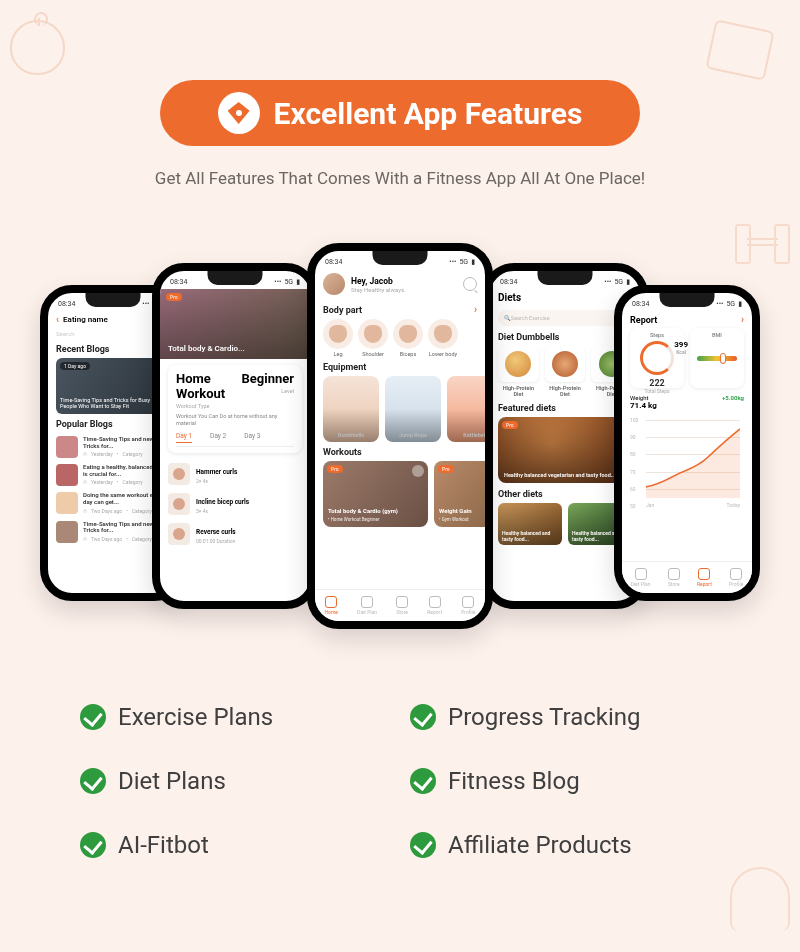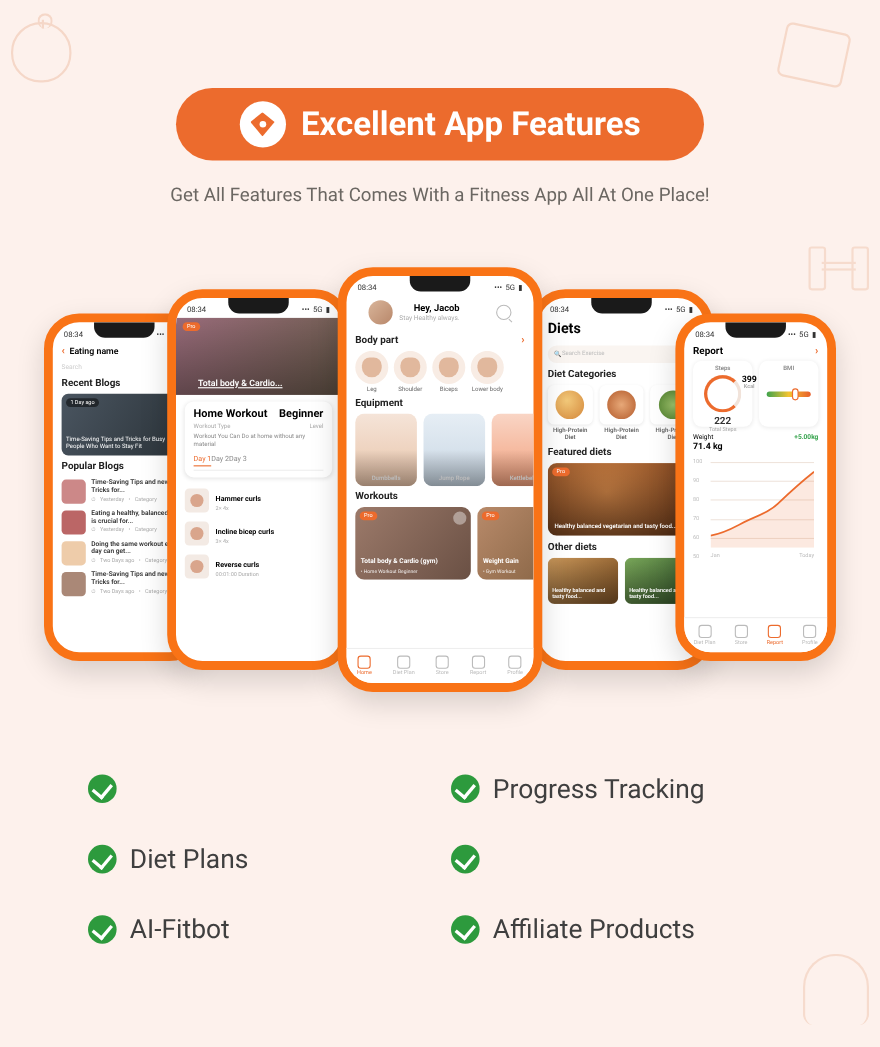--- a/index.html
+++ b/index.html
@@ -39,21 +39,21 @@
   .pill .icon span{ display:block; width:22px; height:22px;  position:relative;}
   .pill .icon span::before{content:"";position:absolute;inset:0;background:#ec6b2d;clip-path:polygon(50% 0,100% 40%,50% 100%,0 40%);} 
   .pill .icon span::after{content:"";position:absolute;left:8px;top:8px;width:6px;height:6px;border-radius:50%;background:#fff;}
   .pill h1{ color:#fff; font-size:30px; font-weight:700; }
 
   .subtitle{ text-align:center; color:#6b6762; font-size:17px; margin-bottom:55px;}
 
   
   .stage{ position:relative; width:720px; height:400px; margin:0 auto; }
   .phone{
-    position:absolute; background:#fff; border:8px solid #f97316; border-radius:32px;
+    position:absolute; background:#fff; border:8px solid #000000; border-radius:32px;
     overflow:hidden; box-shadow:0 10px 25px rgba(0,0,0,.15);
   }
   .phone .status{ height:18px; display:flex; justify-content:space-between; align-items:center; padding:4px 10px 0; font-size:7px; color:#333;}
   .phone .status .right{display:flex;gap:3px;align-items:center;}
   .notch{position:absolute;top:0;left:50%;transform:translateX(-50%);width:55px;height:14px;background:#1a1a1a;border-radius:0 0 10px 10px;z-index:5;}
 
   .p-side { width:146px; height:316px; font-size:7px; }
   .pL2 { left:0; top:42px; }
   .pR2 { right:0; top:42px; }
   .p-mid { width:166px; height:346px; font-size:7.5px;}
@@ -74,36 +74,36 @@
   .big-blog .bt{position:absolute;bottom:4px;left:4px;right:4px;color:#fff;font-size:5.5px;line-height:1.2;}
   .blog-row{display:flex;gap:5px;padding:3px 8px;align-items:flex-start;}
   .blog-row .thumb{width:22px;height:22px;border-radius:4px;flex:none;background:#d88;}
   .blog-row .tc{flex:1;min-width:0;}
   .blog-row .tt{font-size:6px;font-weight:600;color:#333;line-height:1.1;}
   .blog-row .meta{font-size:5px;color:#aaa;margin-top:2px;display:flex;gap:4px;}
 
   
   .work-hero{height:70px;background:linear-gradient(0deg,rgba(0,0,0,.4),rgba(0,0,0,.1)),linear-gradient(120deg,#a78,#765);position:relative;}
   .work-hero .pro{position:absolute;top:4px;left:6px;background:#ec6b2d;color:#fff;font-size:5px;padding:1px 4px;border-radius:4px;}
-  .work-hero .ht{position:absolute;bottom:6px;left:20px;color:#fff;font-size:8px;font-weight:600;text-decoration:underline;}
+  .work-hero .ht{position:absolute;bottom:6px;left:8px;color:#fff;font-size:8px;font-weight:600;}
   .wcard{margin:6px 8px;border-radius:8px;box-shadow:0 1px 4px rgba(0,0,0,.1);padding:6px 8px;background:#fff;}
   .wcard .row1{display:flex;justify-content:space-between;}
-  .wcard .row1 b{font-size:10px;}
+  .wcard .row1 b{font-size:13px;}
   .wcard .row1 span{font-size:5.5px;color:#aaa;}
   .wcard p{font-size:5.5px;color:#888;margin-top:3px;line-height:1.2;}
-  .day-tabs{display:flex;margin-top:6px;font-size:6.5px;color:#888;border-bottom:1px solid #eee;padding-bottom:3px;}
+  .day-tabs{display:flex;gap:18px;margin-top:6px;font-size:6.5px;color:#888;border-bottom:1px solid #eee;padding-bottom:3px;}
   .day-tabs .act{color:#ec6b2d;border-bottom:1.5px solid #ec6b2d;padding-bottom:2px;}
   .ex-row{display:flex;gap:6px;padding:4px 8px;align-items:flex-end;}
   .ex-row .eth{width:22px;height:22px;border-radius:4px;background:#f3eae4;flex:none;display:flex;align-items:center;justify-content:center;}
   .ex-row .eth span{display:block;width:12px;height:12px;background:#d9a58c;border-radius:50%;}
   .ex-row .etc b{font-size:6.5px;display:block;}
   .ex-row .etc span{font-size:5px;color:#aaa;}
 
   
-  .greet{display:flex;align-items:center;gap:6px;padding:4px 20px;text-align:right;}
+  .greet{display:flex;align-items:center;gap:6px;padding:4px 8px;}
   .greet .av{width:22px;height:22px;border-radius:50%;background:linear-gradient(135deg,#d9b59a,#b8876a);flex:none;}
   .greet .gt b{font-size:8.5px;}
   .greet .gt span{font-size:6px;color:#aaa;display:block;}
   .greet .srch{margin-left:auto;width:14px;height:14px;border:1px solid #bbb;border-radius:50%;position:relative;}
   .greet .srch::after{content:"";position:absolute;right:-2px;bottom:-2px;width:4px;height:1px;background:#bbb;transform:rotate(45deg);}
   .chips{display:flex;gap:5px;padding:0 8px;overflow:hidden;}
   .chip{flex:none;text-align:center;}
   .chip .cc{width:30px;height:30px;border-radius:50%;background:#f8ece4;margin:0 auto 2px;display:flex;align-items:center;justify-content:center;}
   .chip .cc span{display:block;width:18px;height:18px;background:#e1b89d;border-radius:40% 40% 50% 50%;}
   .chip .cl{font-size:5.5px;color:#666;}
@@ -120,21 +120,21 @@
   .wk .wt{position:absolute;bottom:4px;left:5px;right:5px;color:#fff;}
   .wk .wt b{font-size:6px;display:block;}
   .wk .wt span{font-size:4.5px;opacity:.9;}
   .tabbar{position:absolute;bottom:0;left:0;right:0;height:32px;border-top:1px solid #eee;display:flex;justify-content:space-around;align-items:center;background:#fff;}
   .tabbar .ti{display:flex;flex-direction:column;align-items:center;gap:1px;font-size:5px;color:#bbb;}
   .tabbar .ti.act{color:#ec6b2d;}
   .tabbar .ti .ic{width:12px;height:12px;border:1px solid currentColor;border-radius:3px;}
 
   
   .diet-head{display:flex;align-items:center;justify-content:space-between;padding:3px 8px;}
-  .diet-head b{font-size:13px;}
+  .diet-head b{font-size:10px;}
   .diet-head .hrt{color:#ec6b2d;font-size:10px;}
   .search-bar{margin:4px 8px;height:16px;background:#faf5f1;border-radius:8px;display:flex;align-items:center;padding:0 6px;font-size:5.5px;color:#bbb;}
   .cats{display:flex;gap:6px;padding:0 8px;}
   .cat{flex:1;text-align:center;}
   .cat .ci{width:100%;height:36px;border-radius:6px;background:#fff;box-shadow:0 1px 3px rgba(0,0,0,.08);display:flex;align-items:center;justify-content:center;margin-bottom:3px;}
   .cat .ci span{display:block;width:26px;height:26px;border-radius:50%;background:radial-gradient(circle at 40% 35%, #f2c97a, #d4873a);}
   .cat .cl{font-size:5.5px;color:#666;font-weight:600;}
   .feat-diet{margin:4px 8px;height:66px;border-radius:8px;background:linear-gradient(0deg,rgba(0,0,0,.45),rgba(0,0,0,.05)),radial-gradient(circle at 40% 40%,#d88a4a,#7a3e1a);position:relative;}
   .feat-diet .pro{position:absolute;top:4px;left:4px;background:#ec6b2d;color:#fff;font-size:5px;padding:1px 4px;border-radius:4px;}
   .feat-diet .hrt{position:absolute;top:4px;right:4px;width:12px;height:12px;border-radius:50%;background:rgba(255,255,255,.5);}
@@ -322,21 +322,21 @@
           <span>5G</span>
           <span>▮</span>
         </span>
       </div>
     <div class="diet-head">
         <b>Diets</b>
         <span class="hrt">♡</span>
       </div>
     <div class="search-bar">🔍 <span>Search Exercise</span></div>
     <div class="sec-title pad">
-        <span>Diet Categories</span>
+        <span>Diet Dumbbells</span>
         <span class="chev">›</span>
       </div>
     <div class="cats">
       <div class="cat">
           <div class="ci">
             <span></span>
           </div>
           <div class="cl">High-Protein Diet</div>
         </div>
       <div class="cat">
@@ -547,31 +547,33 @@
           <span>Profile</span>
         </div>
     </div>
   </div>
 
 </div>
 
 <div class="features">
   <div class="feat">
       <div class="chk"></div>
+      <span>Exercise Plans</span>
     </div>
   <div class="feat">
       <div class="chk"></div>
       <span>Progress Tracking</span>
     </div>
   <div class="feat">
       <div class="chk"></div>
       <span>Diet Plans</span>
     </div>
   <div class="feat">
       <div class="chk"></div>
+      <span>Fitness Blog</span>
     </div>
   <div class="feat">
       <div class="chk"></div>
       <span>AI-Fitbot</span>
     </div>
   <div class="feat">
       <div class="chk"></div>
       <span>Affiliate Products</span>
     </div>
 </div>

